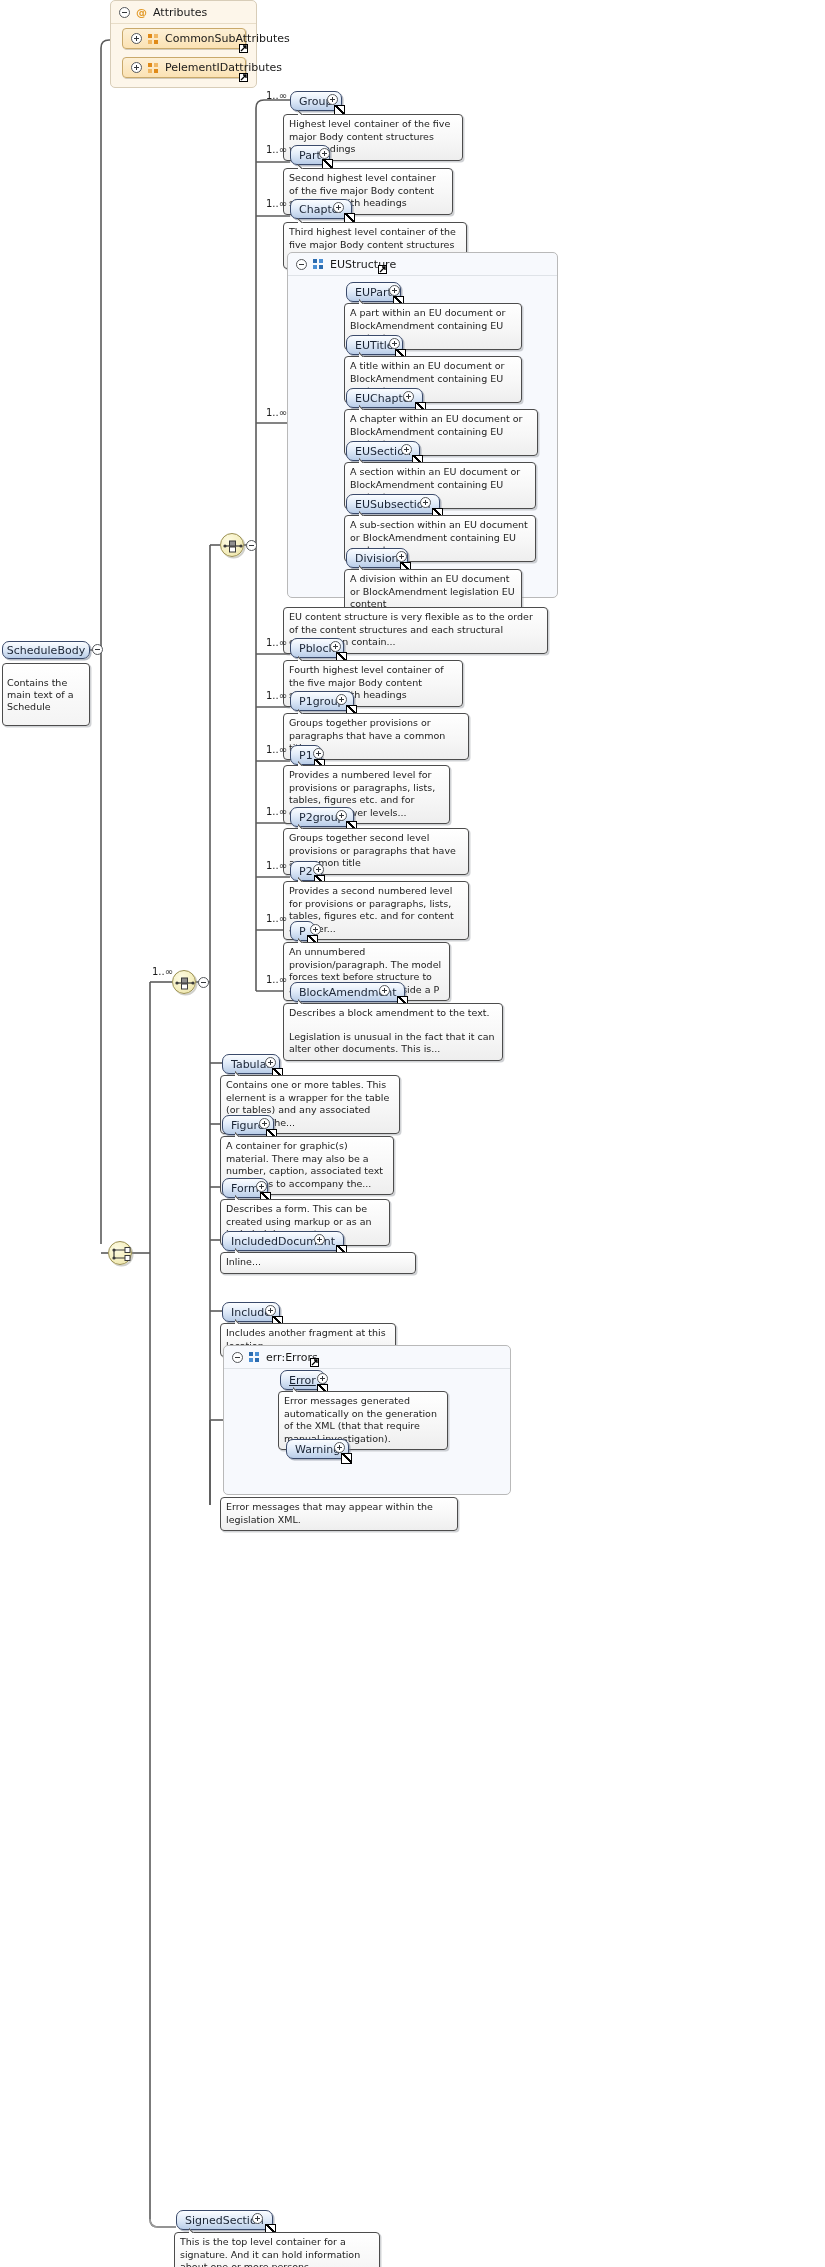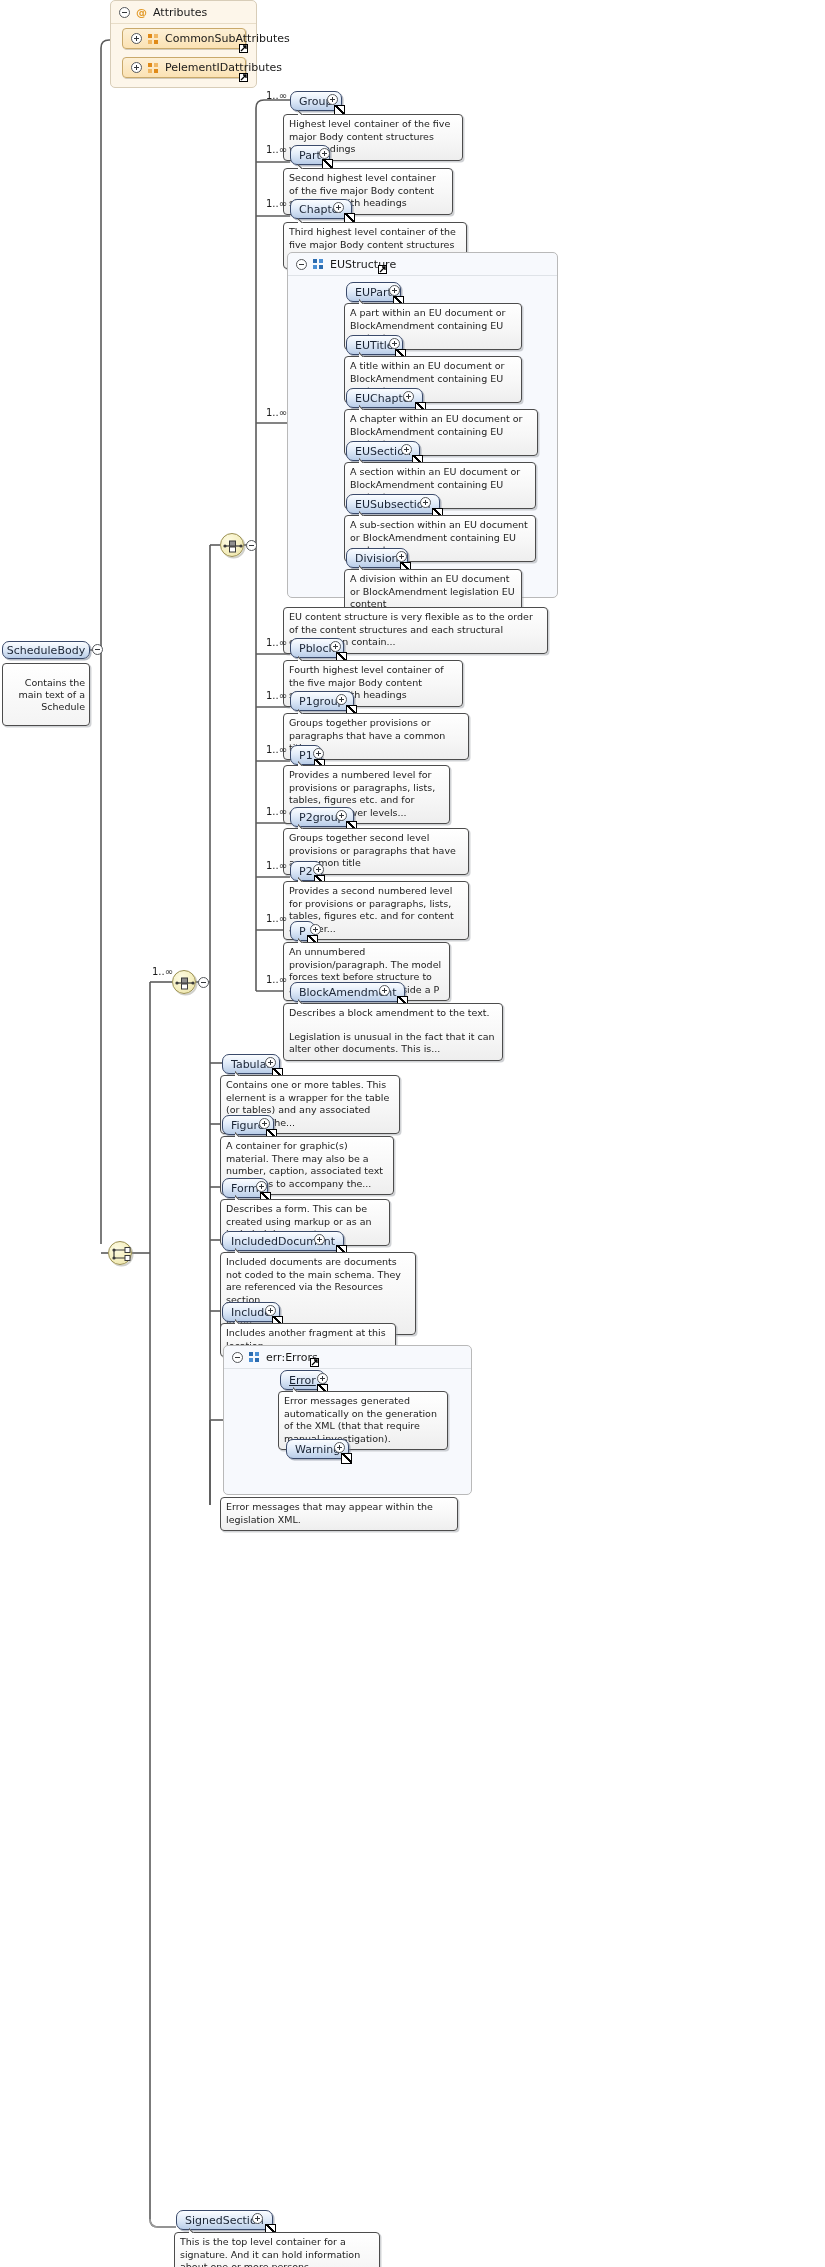--- a/index.html
+++ b/index.html
@@ -236,21 +236,21 @@
     <span class="refmark" style="right:-3px;bottom:-5px;">
       <svg width="7" height="7" viewBox="0 0 7 7">
           <path d="M1,6 L6,1 M3,1 H6 V4" stroke="#000" stroke-width="1.3" fill="none"></path>
         </svg>
     </span>
   </div>
 
   <div class="rootbox" style="left:2px;top:641px;">
     <span>ScheduleBody</span>
   </div>
-  <div class="rootanno" style="left:2px;top:663px;text-align:right;">
+  <div class="rootanno" style="left:2px;top:663px;">
     <p>Contains the main text of a Schedule</p>
   </div>
   <span class="minus" style="left:92px;top:644px;"></span>
 
   <div class="comp" style="left:108px;top:1241px;">
     <svg width="24" height="24" viewBox="0 0 24 24">
       <path d="M5,8 H19 M5,16 H19 M5,8 V16" stroke="#3a3a3a" stroke-width="1.2" fill="none"></path>
       <circle cx="5" cy="8" r="1.6" fill="#3a3a3a"></circle>
         <circle cx="5" cy="16" r="1.6" fill="#3a3a3a"></circle>
       <rect x="16" y="5.5" width="5" height="5" fill="#fff" stroke="#3a3a3a" stroke-width="1"></rect>
@@ -607,39 +607,38 @@
     <span>IncludedDocument</span>
     <span class="refmark" style="right:-4px;bottom:-6px;">
       <svg width="7" height="7" viewBox="0 0 7 7">
           <path d="M1,6 L6,1 M3,1 H6 V4" stroke="#000" stroke-width="1.3" fill="none"></path>
         </svg>
     </span>
   </div>
   <span class="plus" style="left:314px;top:1234px;"></span>
   <div class="anno" style="left:220px;top:1252px;width:196px;">
     <span class="tip"></span>
-    <p>Included documents are documents not coded to the main schema. They are referenced via the Resources section.</p>
     <p>Inline...</p>
   </div>
 
   <div class="node ref" style="left:222px;top:1302px;">
     <span>Include</span>
     <span class="refmark" style="right:-4px;bottom:-6px;">
       <svg width="7" height="7" viewBox="0 0 7 7">
           <path d="M1,6 L6,1 M3,1 H6 V4" stroke="#000" stroke-width="1.3" fill="none"></path>
         </svg>
     </span>
   </div>
   <span class="plus" style="left:265px;top:1305px;"></span>
   <div class="anno" style="left:220px;top:1323px;width:176px;">
     <span class="tip"></span>
     <p>Includes another fragment at this location.</p>
   </div>
 
-  <div class="panel" style="left:223px;top:1345px;width:249px;height:150px;">
+  <div class="panel" style="left:223px;top:1345px;width:288px;height:150px;">
     <div class="phead">
       <span class="circ-minus"></span>
       <span class="sq-glyph">
           <i></i>
           <i></i>
           <i></i>
           <i></i>
         </span>
       <span class="ttl">err:Errors</span>
       <span class="refmark" style="left:86px;top:12px;">

